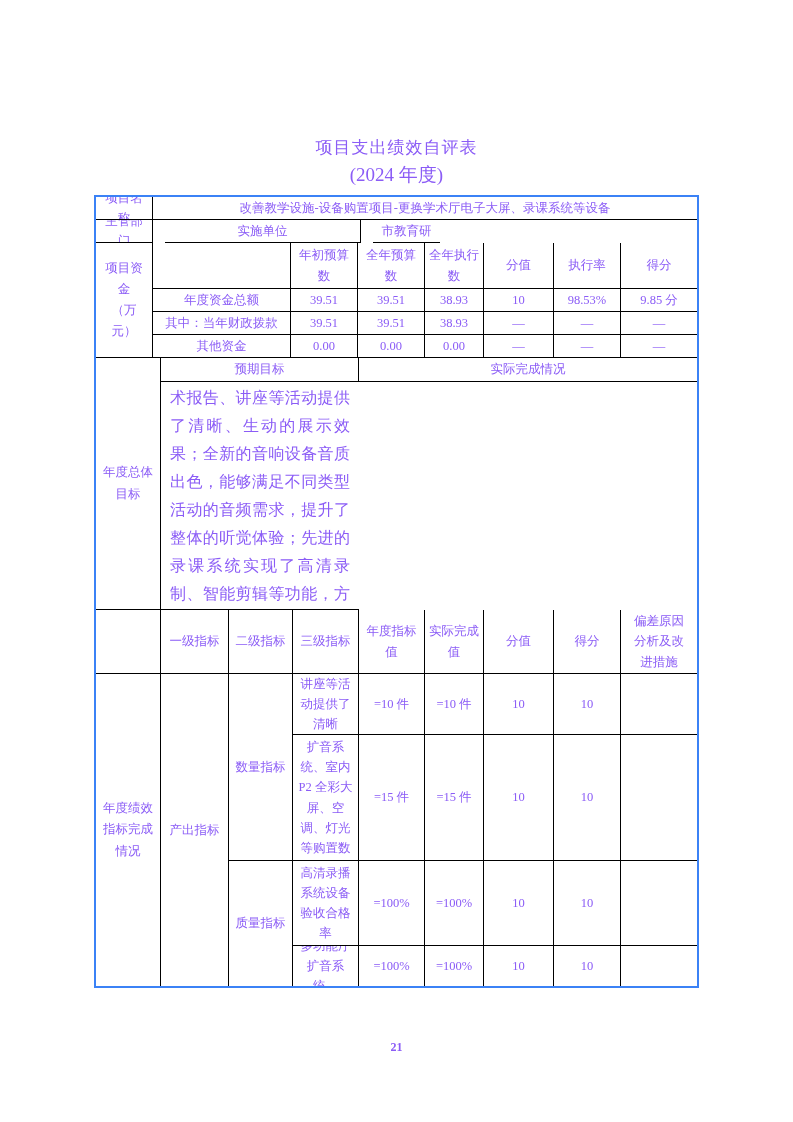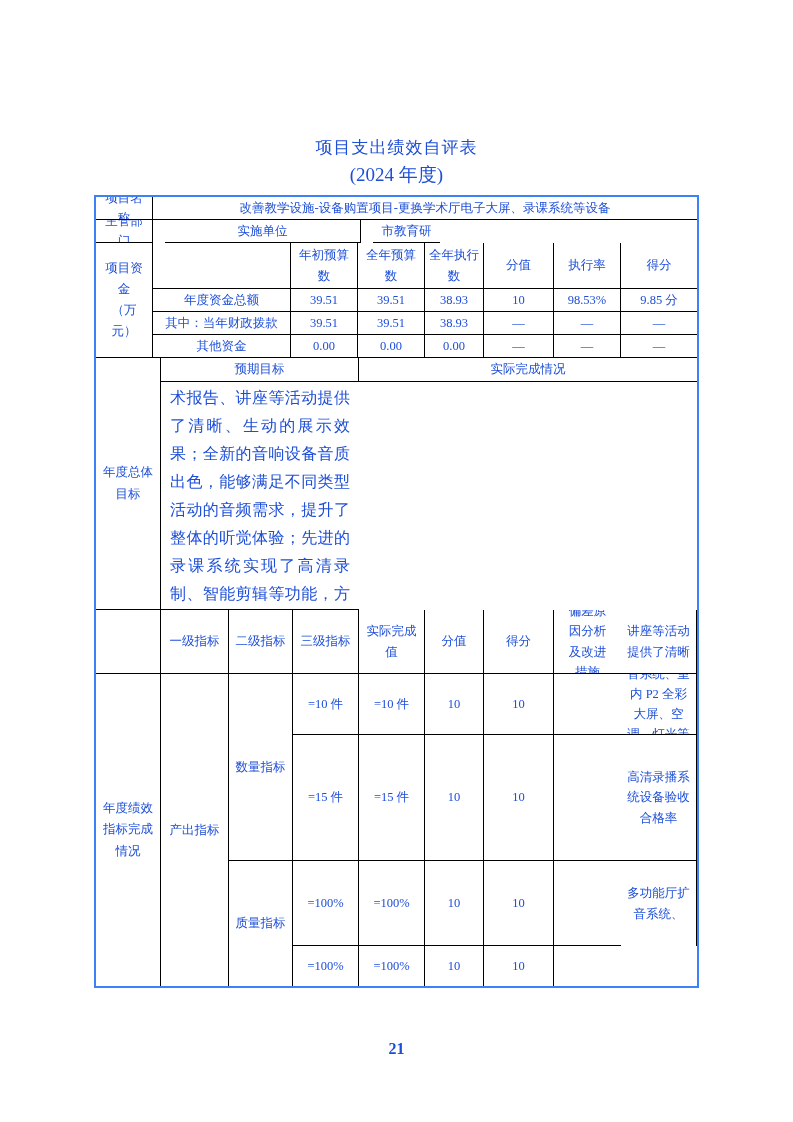--- a/index.html
+++ b/index.html
@@ -1,18 +1,18 @@
 <!DOCTYPE html>
 <html><head>
 <meta charset="utf-8">
 <style>
   html,body{margin:0;padding:0;background:#888;}
   .sheet{
     width:793px;height:1122px;background:#ffffff;margin:0 auto;position:relative;
-    font-family:"Liberation Serif","DejaVu Serif",serif;color:#1d4ed8;
+    font-family:"Liberation Serif","DejaVu Serif",serif;color:#8b5cf6;
     overflow:hidden;
   }
   .title{padding-top:136px;text-align:center;font-size:17px;letter-spacing:1px;}
   .subtitle{text-align:center;font-size:19px;margin-top:3px;}
   .doc-table{
     width:605px;margin:7px 0 0 94px;border:2px solid #3b82f6;box-sizing:border-box;
   }
   .grid{display:grid;}
   .c{
     border-right:1.6px solid #000;border-bottom:1.6px solid #000;
@@ -32,21 +32,21 @@
   .span4{grid-row:span 4;grid-column:1;}
   .rlabel{line-height:1.7;}
   .para{
     display:block;text-align:justify;font-size:16px;line-height:28px;
     padding:4px 9px;overflow:hidden;
   }
   .para.center{display:flex;align-items:center;text-align:justify;}
   .para.center span{display:block;}
   .dev-head{padding:1px 11px;}
   .pageno{position:absolute;left:0;right:0;top:1040px;text-align:center;
-          font-size:16px;font-weight:bold;}
+          font-size:12px;font-weight:bold;}
 </style>
 </head>
 <body>
 
 <div class="sheet">
 
   <div class="title">项目支出绩效自评表</div>
   <div class="subtitle">(2024 年度)</div>
 
   <div class="doc-table">
@@ -109,20 +109,21 @@
       <div class="c lr para center">
         <span>本次学术厅设备更换项目顺利完成了电子大屏、音响设备以及录课系统的更换工作，更换设备数量 10 台，高清录播系统 15.5 万元，多功能厅扩音系统、室内 P2 全彩大屏、空调、灯光等经济成本 24.01 万元，更高的分辨率和更广阔的视角，为学术报告、讲座等活动提供了清晰、生动的展示效果；全新的音响设备音质出色，能够满足不同类型活动的音频需求，提升了整体的听觉体验；先进的录课系统实现了高清录制、智能剪辑等功能，方便了学术内容的记录和传播，极大地提升了学术厅的硬件设施水平，满足了单位日益增长的学术活动需求。高清录播系统设备验收合格率 100%，有效保障好教育教学教研，做好教研工作，改善信息化教研环境，提高工作人员的办公效率。</span>
       </div>
     </div>
 
     <div class="grid s5">
       <div class="c"></div>
       <div class="c">一级指标</div>
       <div class="c">二级指标</div>
       <div class="c">三级指标</div>
+      <div class="c">年度指标值</div>
       <div class="c">实际完成值</div>
       <div class="c">分值</div>
       <div class="c">得分</div>
       <div class="c lr dev-head">偏差原因分析及改进措施</div>
 
       <div class="c nb rlabel" style="grid-row:2 / span 4;grid-column:1;">年度绩效指标完成情况</div>
       <div class="c nb" style="grid-row:2 / span 4;grid-column:2;">产出指标</div>
       <div class="c" style="grid-row:2 / span 2;grid-column:3;">数量指标</div>
 
       <div class="c">讲座等活动提供了清晰</div>

